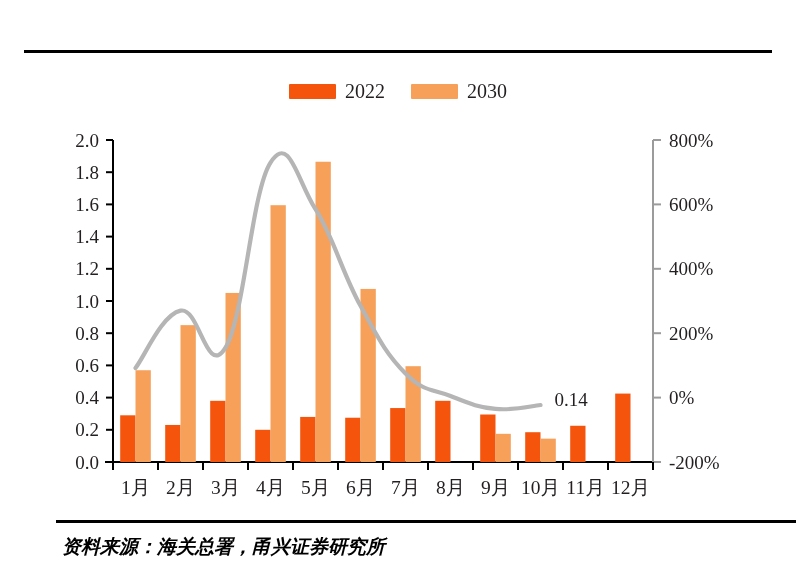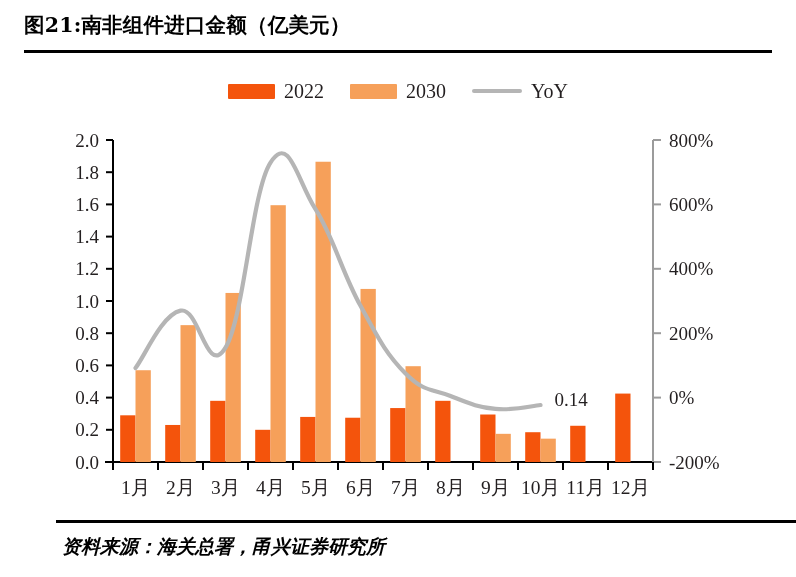--- a/index.html
+++ b/index.html
@@ -142,36 +142,31 @@
     color: #000000;
     white-space: nowrap;
   }
 </style>
 </head>
 <body>
 
 <div class="page">
 
   <div class="title-block">
-    <div class="chart-title">图21:南非组件进口金额（亿美元）</div>
     <div class="title-rule"></div>
   </div>
 
   <div class="legend">
     <div class="legend-item">
       <span class="legend-swatch" style="background: rgb(244, 84, 12);"></span>
       <span class="legend-label">2022</span>
     </div>
     <div class="legend-item">
       <span class="legend-swatch" style="background: rgb(246, 160, 90);"></span>
       <span class="legend-label">2030</span>
-    </div>
-    <div class="legend-item">
-      <span class="legend-line" style="background: rgb(181, 181, 181);"></span>
-      <span class="legend-label">YoY</span>
     </div>
   </div>
 
   <div class="plot-wrap">
     <svg class="chart" id="chart-svg" width="796" height="400" viewBox="0 0 796 400">
         <line x1="113" y1="22" x2="113" y2="344" stroke="#000" stroke-width="2"></line>
         <line x1="105" y1="344" x2="661" y2="344" stroke="#000" stroke-width="2"></line>
         <line x1="653" y1="22" x2="653" y2="344" stroke="#9b9b9b" stroke-width="2"></line>
         <line x1="106" y1="344" x2="113" y2="344" stroke="#000" stroke-width="2"></line>
         <text x="99" y="350.5" text-anchor="end" class="tick-text-left">0.0</text>

